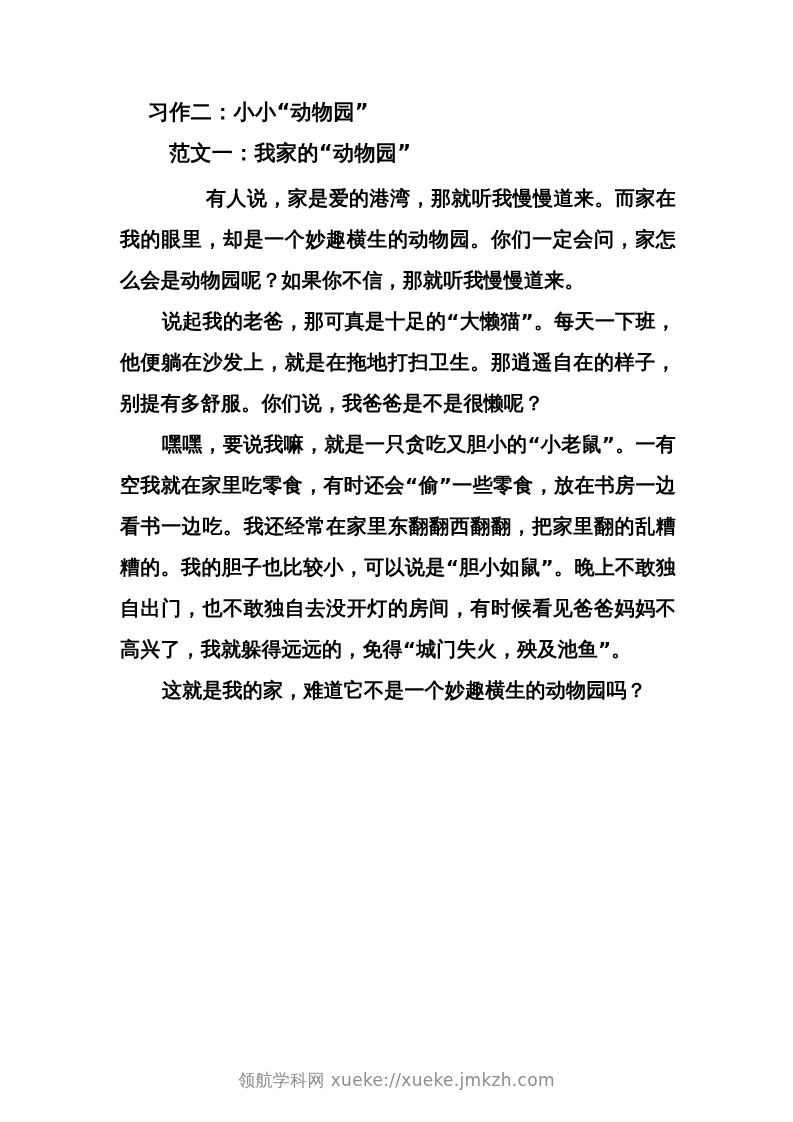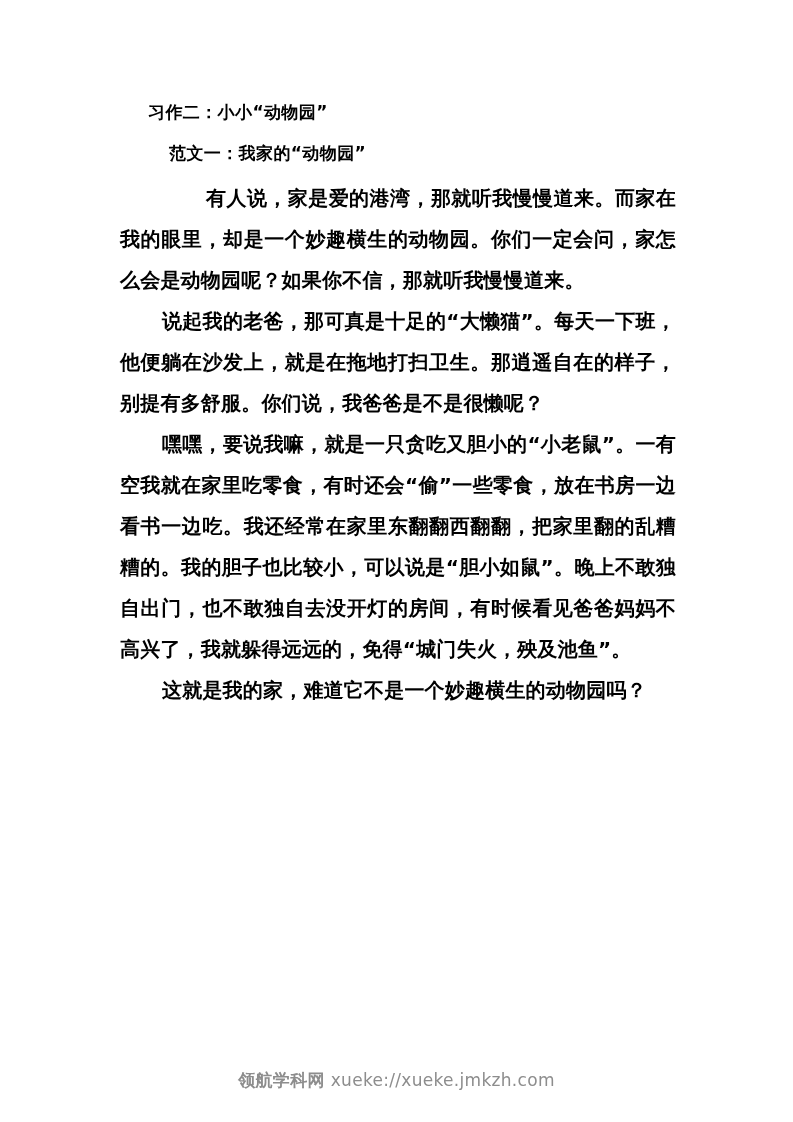--- a/index.html
+++ b/index.html
@@ -26,21 +26,21 @@
   
   .doc-body {
     position: absolute;
     left: 120px;
     top: 92px;
     width: 556px;   
   }
 
   
   .title-line {
-    font-size: 17px;
+    font-size: 21px;
     line-height: 41px;
     font-weight: 700;
     letter-spacing: 0.4px;
     white-space: nowrap;
   }
   .title-main   { margin-left: 28px; }
   .title-sub    { margin-left: 49px; }
 
   
   .para {
@@ -67,21 +67,21 @@
     right: 0;
     top: 1068px;
     text-align: center;
     color: #8d8d8d;
     font-size: 17px;
     line-height: 24px;
     font-weight: 400;
     letter-spacing: 0.3px;
     font-family: "DejaVu Sans", "Liberation Sans", sans-serif;
   }
-  .footer .site { margin-right: 6px; font-weight: bold; }
+  .footer .site { margin-right: 6px; }
 </style>
 </head>
 <body>
 
 <div class="page">
 
   <div class="doc-body">
 
     <div class="title-line title-main">习作二：小小“动物园”</div>
 

